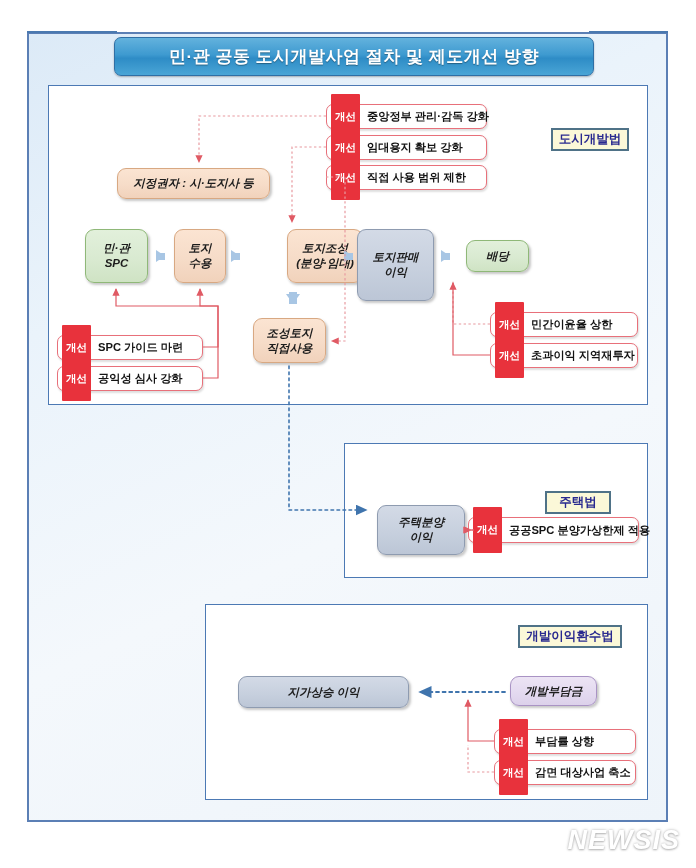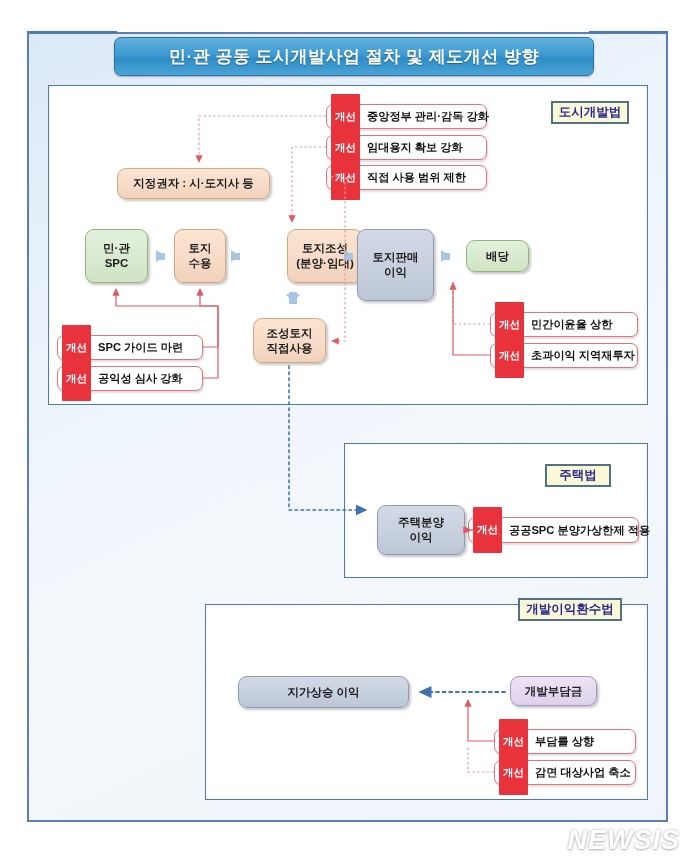--- a/index.html
+++ b/index.html
@@ -26,30 +26,30 @@
 
   
   .panel{position:absolute;background:#ffffff;border:1px solid #4c79b4;box-sizing:border-box;}
   #panel-urban{left:48px;top:85px;width:600px;height:320px;}
   #panel-housing{left:344px;top:443px;width:304px;height:135px;}
   #panel-recapture{left:205px;top:604px;width:443px;height:196px;}
 
   
   .law-tag{position:absolute;background:#fbf8d8;border:2px solid #4f7287;
       color:#29298f;font-size:12.5px;font-weight:bold;
-      display:flex;align-items:center;justify-content:center;box-sizing:border-box;}
+      display:flex;align-items:center;justify-content:center;box-sizing:border-box;margin-top:27px;}
   #law-tag-urban{left:551px;top:101px;width:78px;height:23px;}
   #law-tag-housing{left:545px;top:464px;width:66px;height:23px;text-align:center;}
   #law-tag-recapture{left:518px;top:598px;width:104px;height:23px;}
 
   
   .node{position:absolute;box-sizing:border-box;display:flex;align-items:center;
       justify-content:center;text-align:center;font-size:11.5px;font-weight:bold;
       color:#1c1c1c;line-height:1.28;border-radius:9px;
-      box-shadow:1.5px 2px 2.5px rgba(0,0,0,.22);}
+      box-shadow:1.5px 2px 2.5px rgba(0,0,0,.22);font-style:italic;}
   .node-peach{background:linear-gradient(180deg,#fbe4d2 0%,#f6dcc8 55%,#f1d2bb 100%);
       border:1.4px solid #d8a882;}
   .node-green{background:linear-gradient(180deg,#e2f0db 0%,#d9ead1 55%,#cfe3c4 100%);
       border:1.4px solid #8fb878;}
   .node-gray{background:linear-gradient(180deg,#d3dae6 0%,#c7d0de 55%,#bcc6d6 100%);
       border:1.4px solid #8e9bb0;}
   .node-purple{background:linear-gradient(180deg,#ece4f4 0%,#e4daf0 55%,#dcd1ea 100%);
       border:1.4px solid #a993c4;}
 
   #node-spc{left:85px;top:229px;width:63px;height:54px;}

